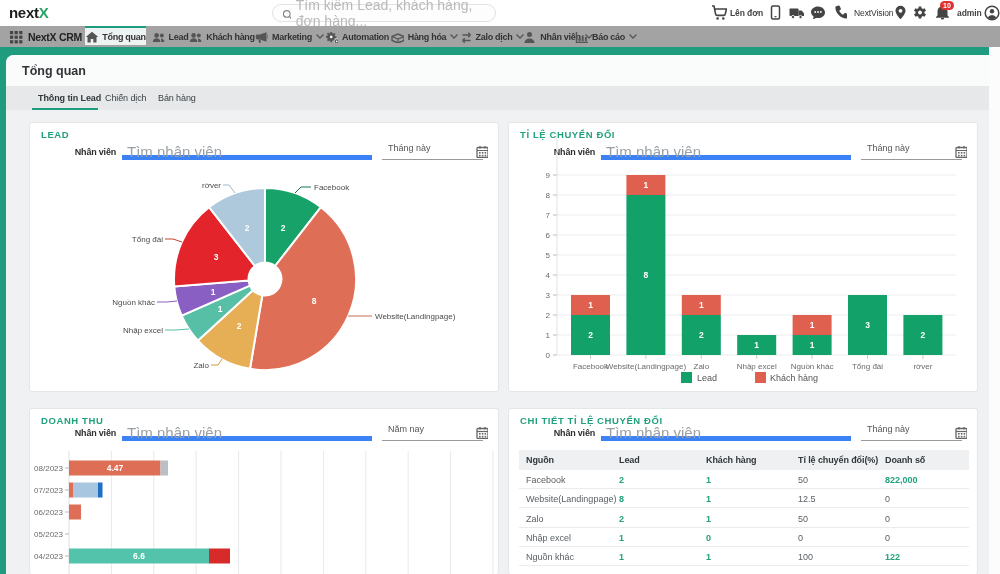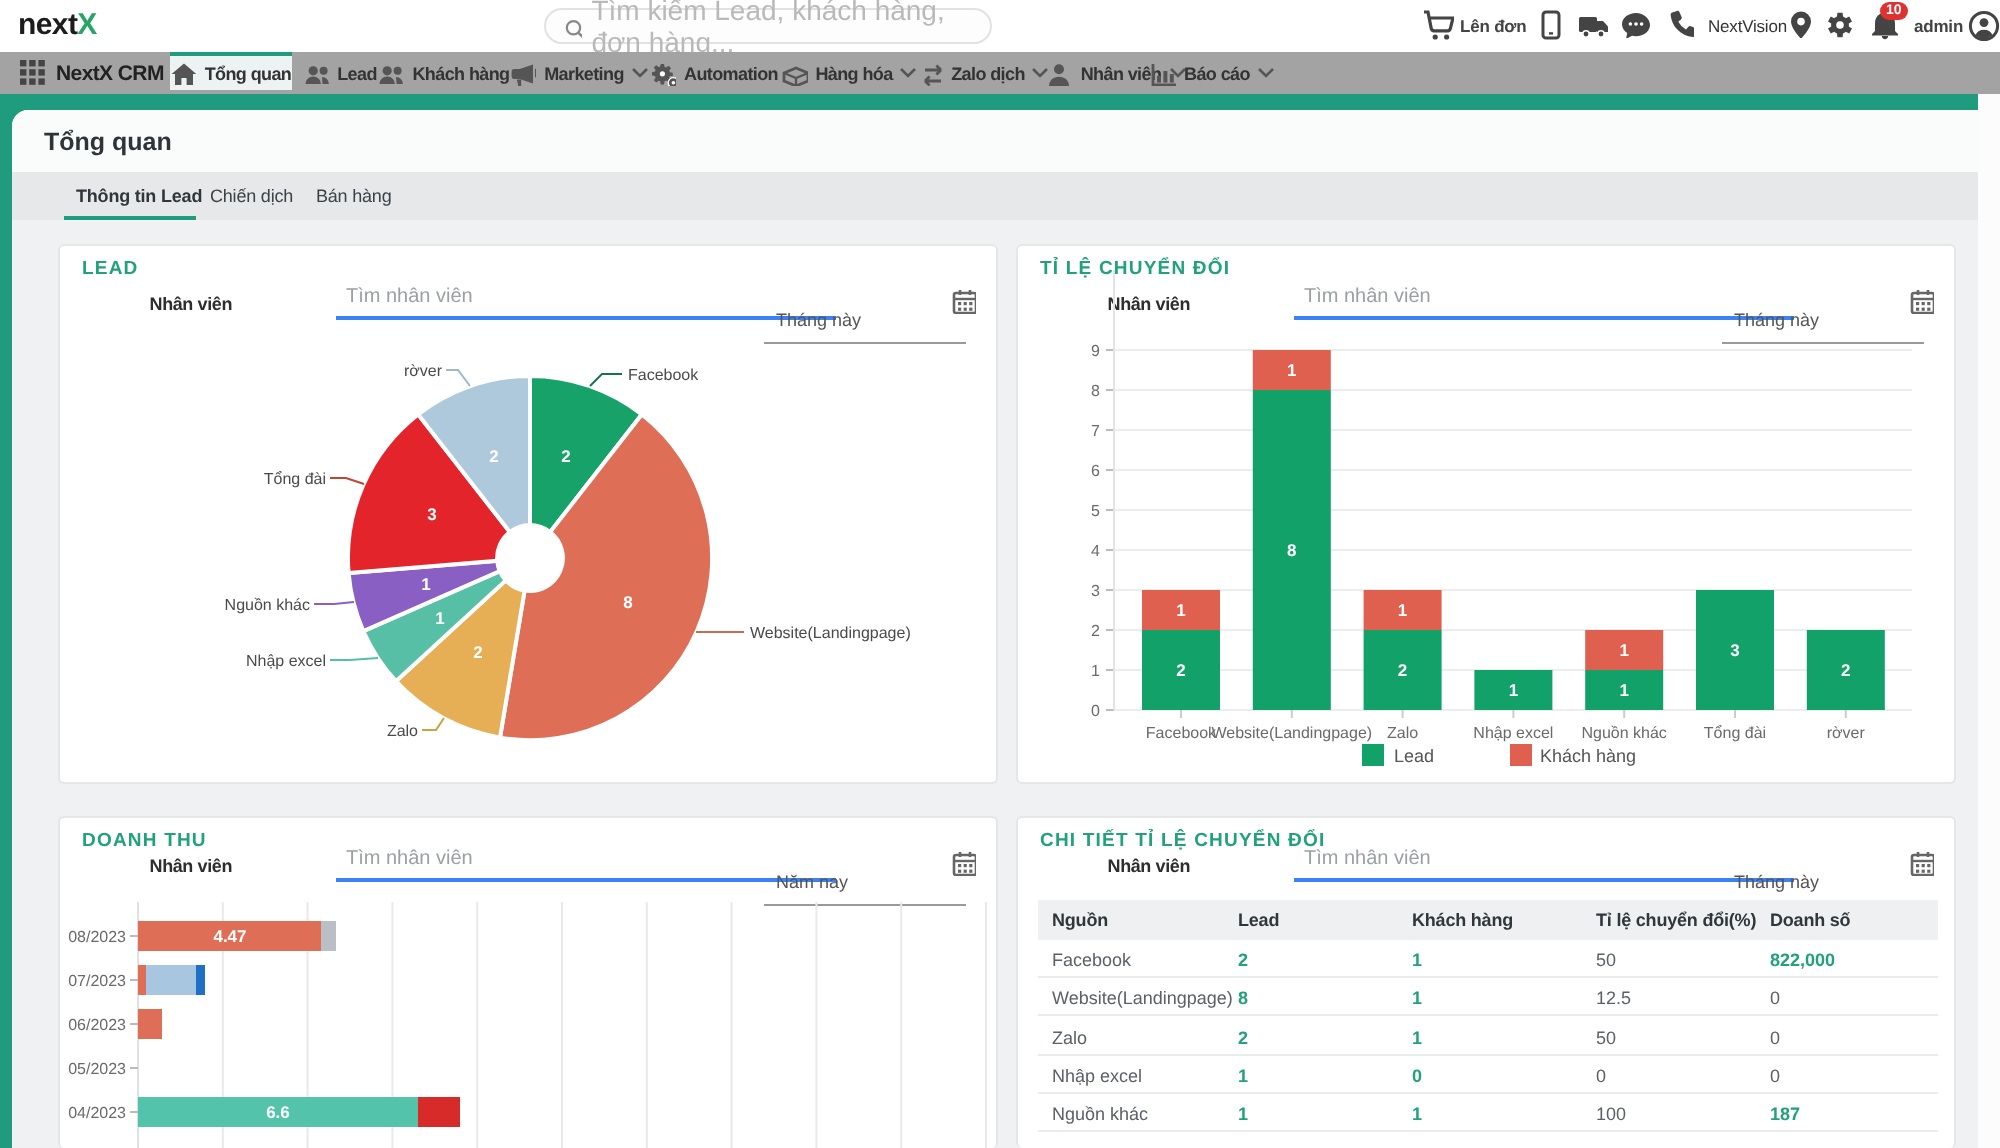--- a/index.html
+++ b/index.html
@@ -20,22 +20,22 @@
 .panel-head { position:absolute; left:0; top:0; width:983px; height:31px; background:#fafbfb; }
 .panel-head h1 { position:absolute; left:16px; top:9px; font-size:12.5px; color:#2f3437; font-weight:bold; }
 .tabs { position:absolute; left:0; top:31px; width:983px; height:24px; background:#e7e8e9; }
 .tab { position:absolute; top:7px; font-size:9px; color:#30373b; font-weight:bold; letter-spacing:-0.1px; }
 .tab.t1 { left:32px; } .tab.t2 { left:99px; } .tab.t3 { left:152px;text-align:center; }
 .tabline { position:absolute; left:26px; top:53px; width:66px; height:2px; background:#1f9c7d; }
 .whitebar { position:absolute; left:989px; top:47px; width:11px; height:527px; background:#fcfcfc; }
 .card { position:absolute; background:#fff; border:1px solid #e4e6e8; border-radius:3px; }
 .card .title { position:absolute; left:11px; top:6px; font-size:9.5px; font-weight:bold; color:#21a17d; letter-spacing:0.6px; }
 .flt-label { position:absolute; width:86px; text-align:right; font-size:9px; font-weight:bold; color:#2e2e2e; letter-spacing:-0.2px; }
-.flt-input { position:absolute; border-bottom:2px solid #3b82f6; color:#9aa0a4; font-size:10px;margin-left:46px; }
-.flt-sel { position:absolute; border-bottom:1px solid #9a9a9a; color:#555; font-size:9px;margin-top:12px; }
+.flt-input { position:absolute; border-bottom:5px solid #3b82f6; color:#9aa0a4; font-size:15px; }
+.flt-sel { position:absolute; border-bottom:1px solid #9a9a9a; color:#555; font-size:9px; }
 .pv { fill:#fff; font-size:8.5px; font-weight:bold; text-anchor:middle; font-family:"Liberation Sans",sans-serif; }
 .pl { fill:#4a4a4a; font-size:8px; font-family:"Liberation Sans",sans-serif; }
 .ll { fill:none; stroke-width:1; }
 .ax { fill:#6a6a6a; font-size:8px; font-family:"Liberation Sans",sans-serif; }
 .ax2 { fill:#555; font-size:9px; font-family:"Liberation Sans",sans-serif; }
 .bv { fill:#fff; font-size:8.5px; font-weight:bold; text-anchor:middle; font-family:"Liberation Sans",sans-serif; }
 .thead { position:absolute; left:10px; top:41px; width:450px; height:20px; background:#eef0f1; }
 .thead span { position:absolute; top:5px; font-size:9px; font-weight:bold; color:#30373b; letter-spacing:-0.1px; }
 .trow { position:absolute; left:10px; width:450px; height:19px; border-bottom:1px solid #ebebeb; background:#fff; }
 .trow span { position:absolute; top:5px; font-size:9px; }
@@ -465,18 +465,18 @@
           <span class="cg" style="left:100px">1</span>
           <span class="cg" style="left:187px">0</span>
           <span class="c0" style="left:279px">0</span>
           <span class="c0" style="left:366px">0</span>
         </div>
 <div class="trow" style="top:138px">
           <span class="c0" style="left:7px">Nguồn khác</span>
           <span class="cg" style="left:100px">1</span>
           <span class="cg" style="left:187px">1</span>
           <span class="c0" style="left:279px">100</span>
-          <span class="cg" style="left:366px">187</span>
+          <span class="cg" style="left:366px">122</span>
         </div>
     </div>
   </div>
 </div>
 <div class="whitebar"></div>
 
 </body></html>

